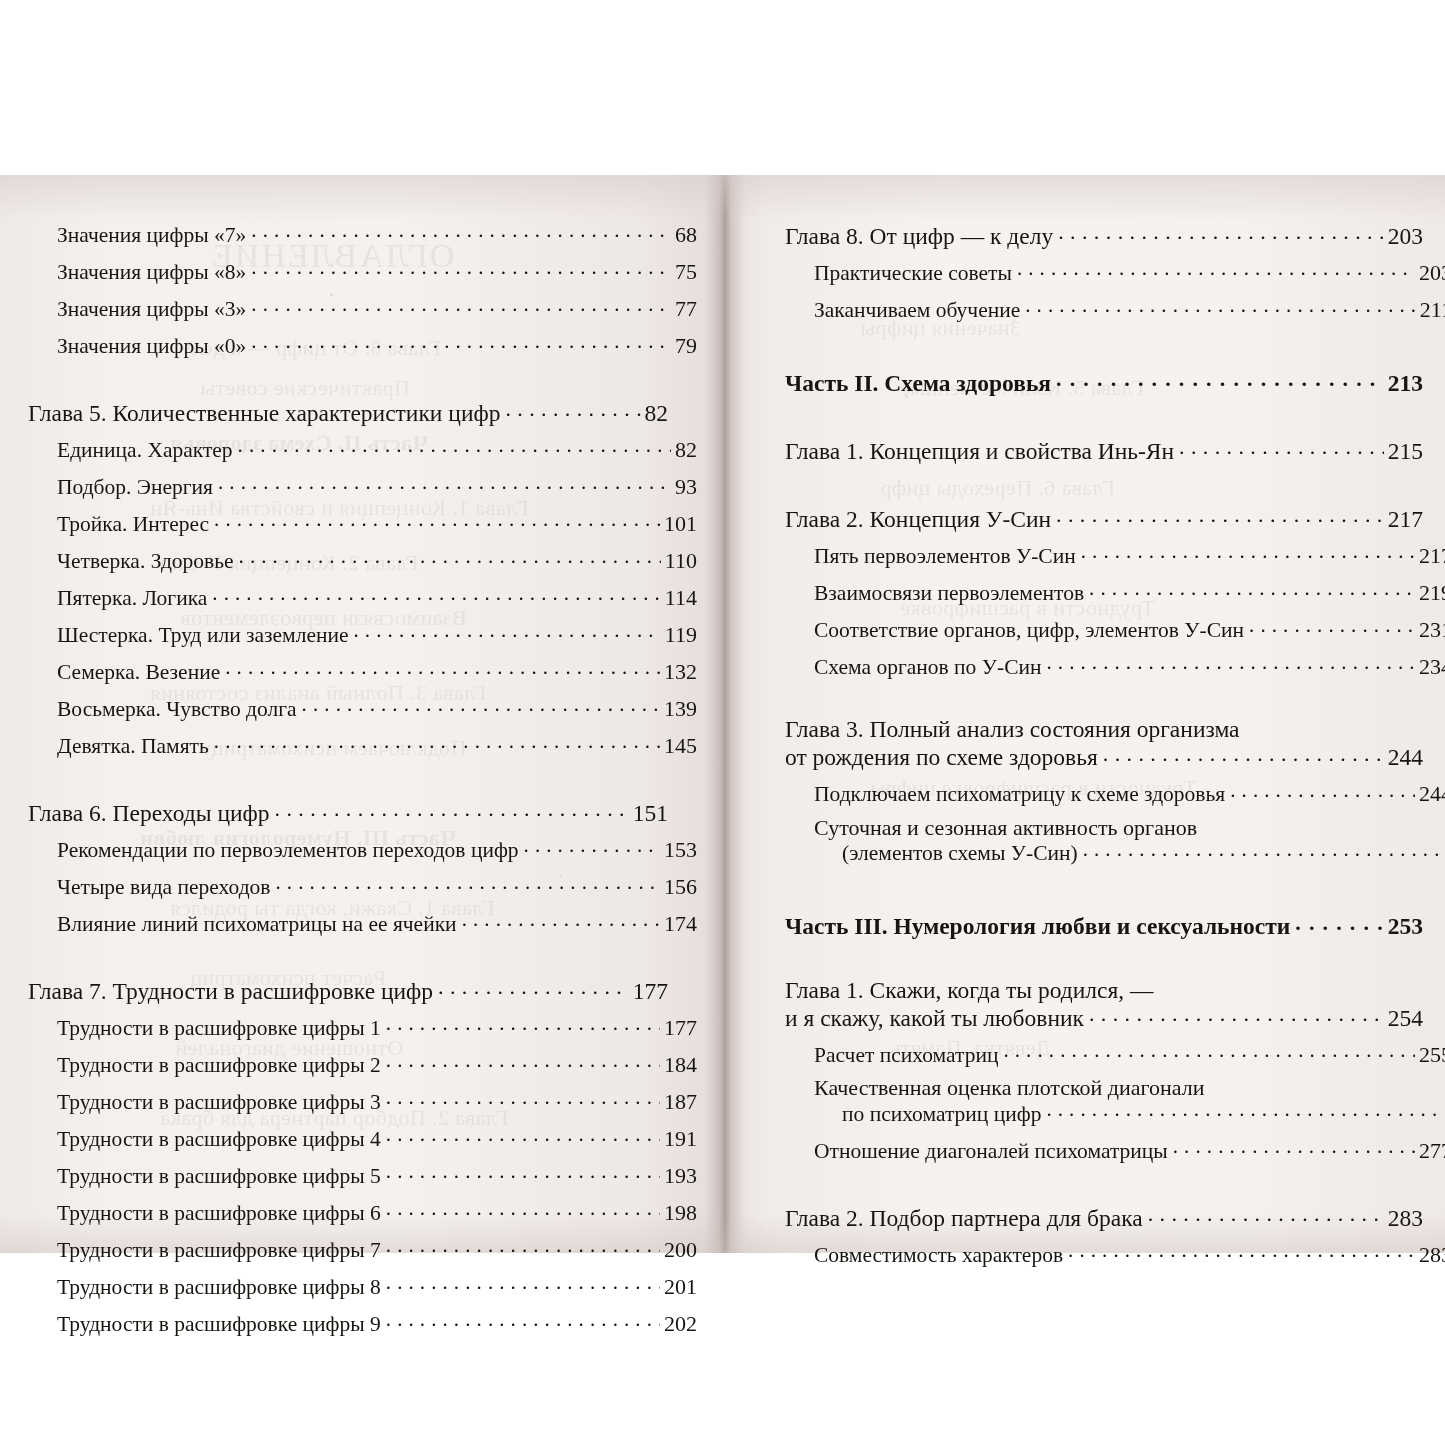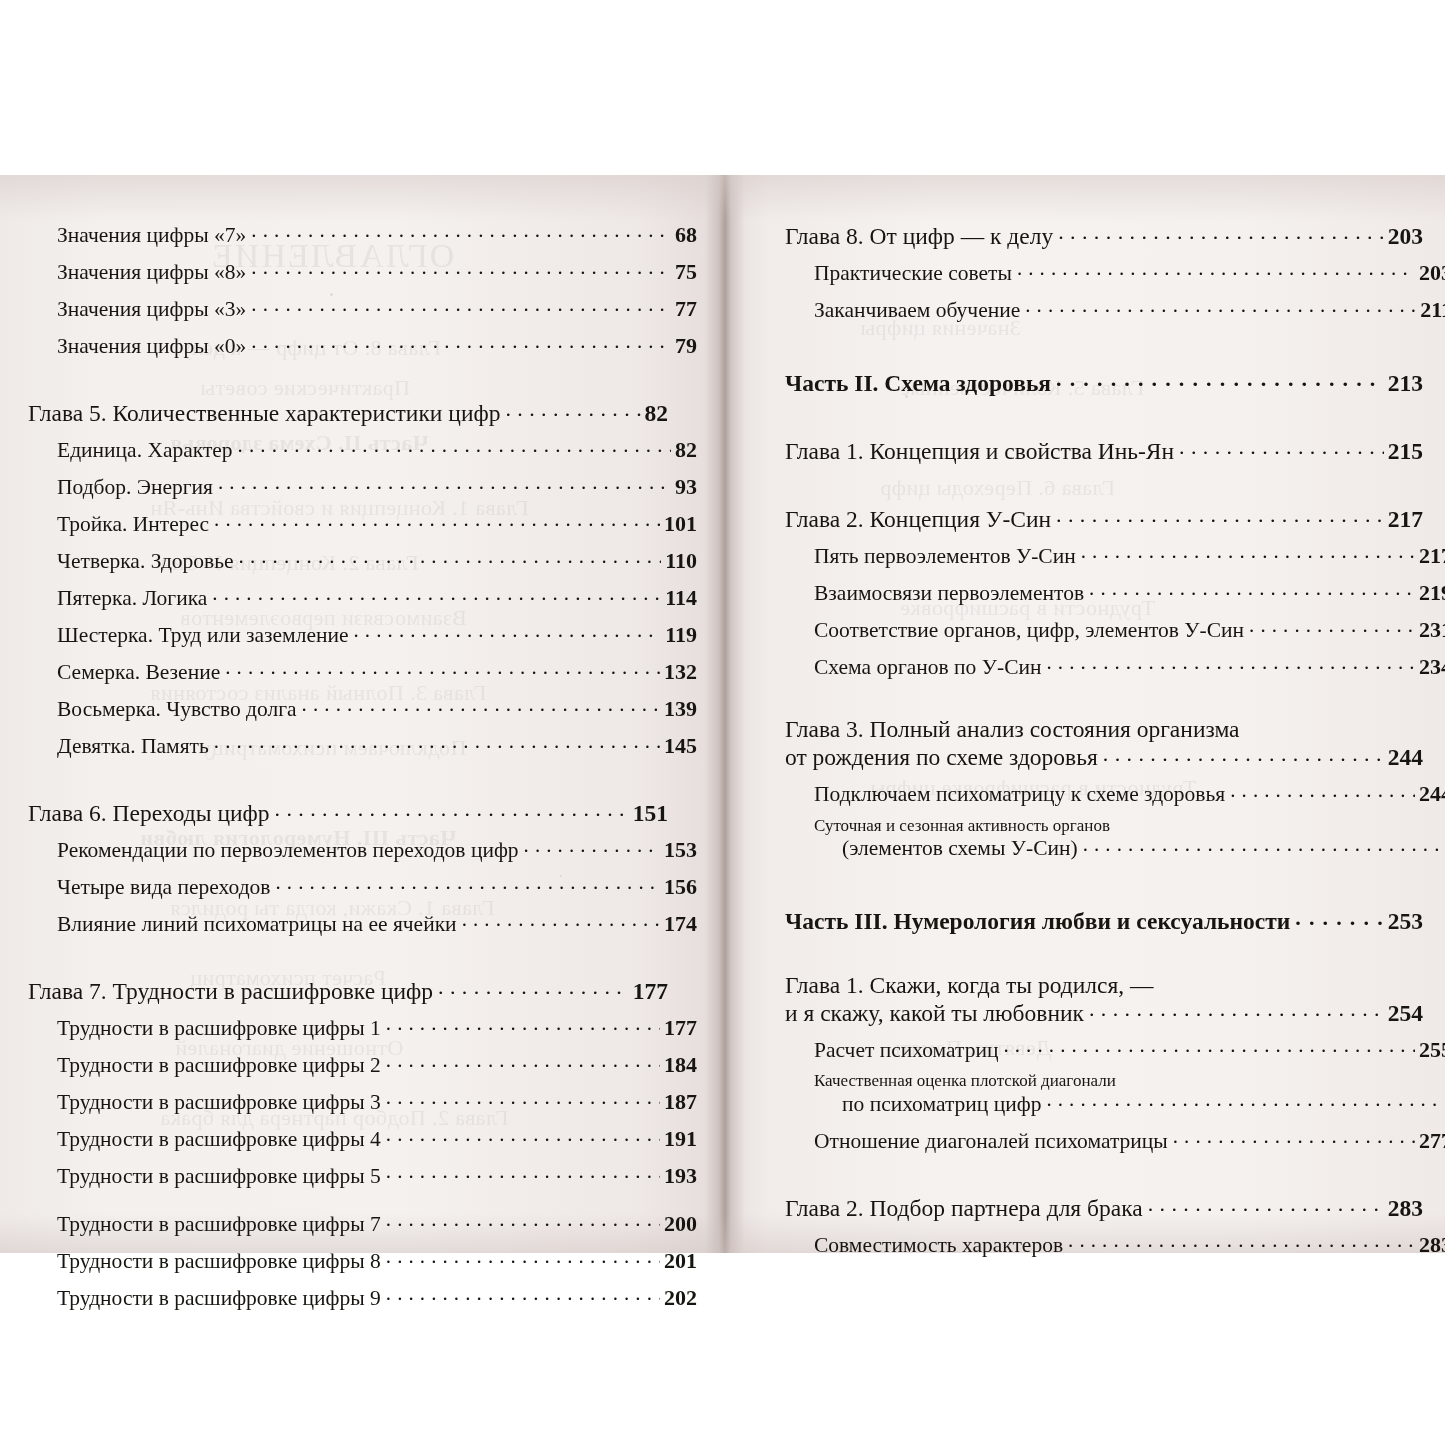--- a/index.html
+++ b/index.html
@@ -112,41 +112,40 @@
     bottom: 0.02em;
     letter-spacing: 0.02em;
     font-size: 21px;
     color: #17150f;
   }
   .entry .page-no {
     flex: 0 0 auto;
     padding-left: 4px;
     text-align: right;
     font-size: 22px;
-    font-weight: bold;
   }
 
   
   .lvl-chapter { font-size: 23.5px; margin-top: 0; }
   .lvl-chapter .page-no { font-size: 23.5px; }
   .lvl-chapter .leader::before { font-size: 22px; }
 
   .lvl-part { font-size: 23.5px; font-weight: bold; }
   .lvl-part .page-no { font-size: 23.5px; font-weight: bold; }
   .lvl-part .leader::before { font-size: 22px; font-weight: bold; letter-spacing: 0.06em; }
 
   .lvl-sub { font-size: 21.5px; padding-left: 29px; }
   .lvl-sub .page-no { font-size: 22px; }
 
   
   .cont-first {
     white-space: nowrap;
   }
   .cont-first.lvl-chapter { font-size: 23.5px; }
-  .cont-first.lvl-sub { font-size: 17px; padding-left: 29px; }
+  .cont-first.lvl-sub { font-size: 22px; padding-left: 29px; }
 
   
   .ghost {
     position: absolute;
     color: rgba(96,84,80,0.085);
     font-size: 22px;
     white-space: nowrap;
     pointer-events: none;
     transform: scaleX(-1);
     letter-spacing: 0.4px;
@@ -337,20 +336,25 @@
           <span class="leader"></span>
           <span class="page-no">191</span>
         </div>
         <div style="height: 11px;"></div>
         <div class="entry lvl-sub">
           <span class="title">Трудности в расшифровке цифры 5</span>
           <span class="leader"></span>
           <span class="page-no">193</span>
         </div>
         <div style="height: 11px;"></div>
+        <div class="entry lvl-sub">
+          <span class="title">Трудности в расшифровке цифры 6</span>
+          <span class="leader"></span>
+          <span class="page-no">198</span>
+        </div>
         <div style="height: 11px;"></div>
         <div class="entry lvl-sub">
           <span class="title">Трудности в расшифровке цифры 7</span>
           <span class="leader"></span>
           <span class="page-no">200</span>
         </div>
         <div style="height: 11px;"></div>
         <div class="entry lvl-sub">
           <span class="title">Трудности в расшифровке цифры 8</span>
           <span class="leader"></span>

